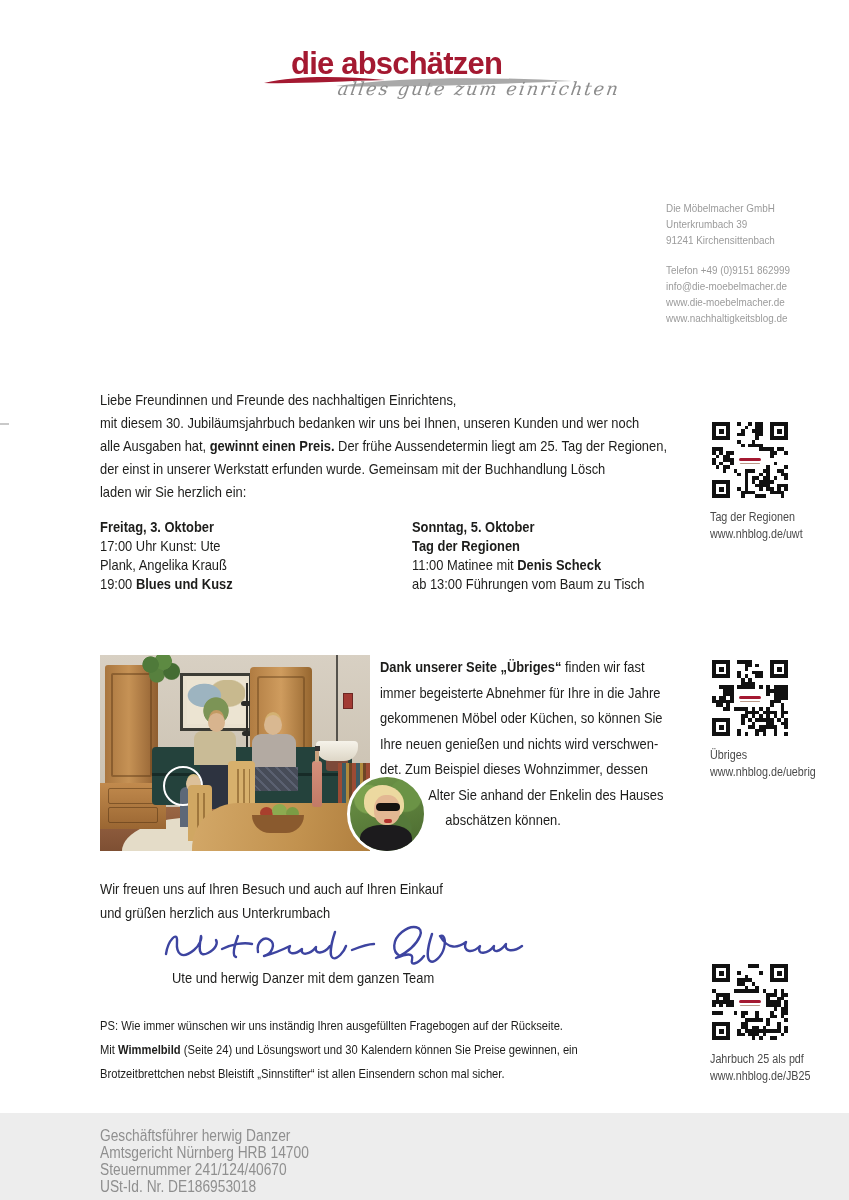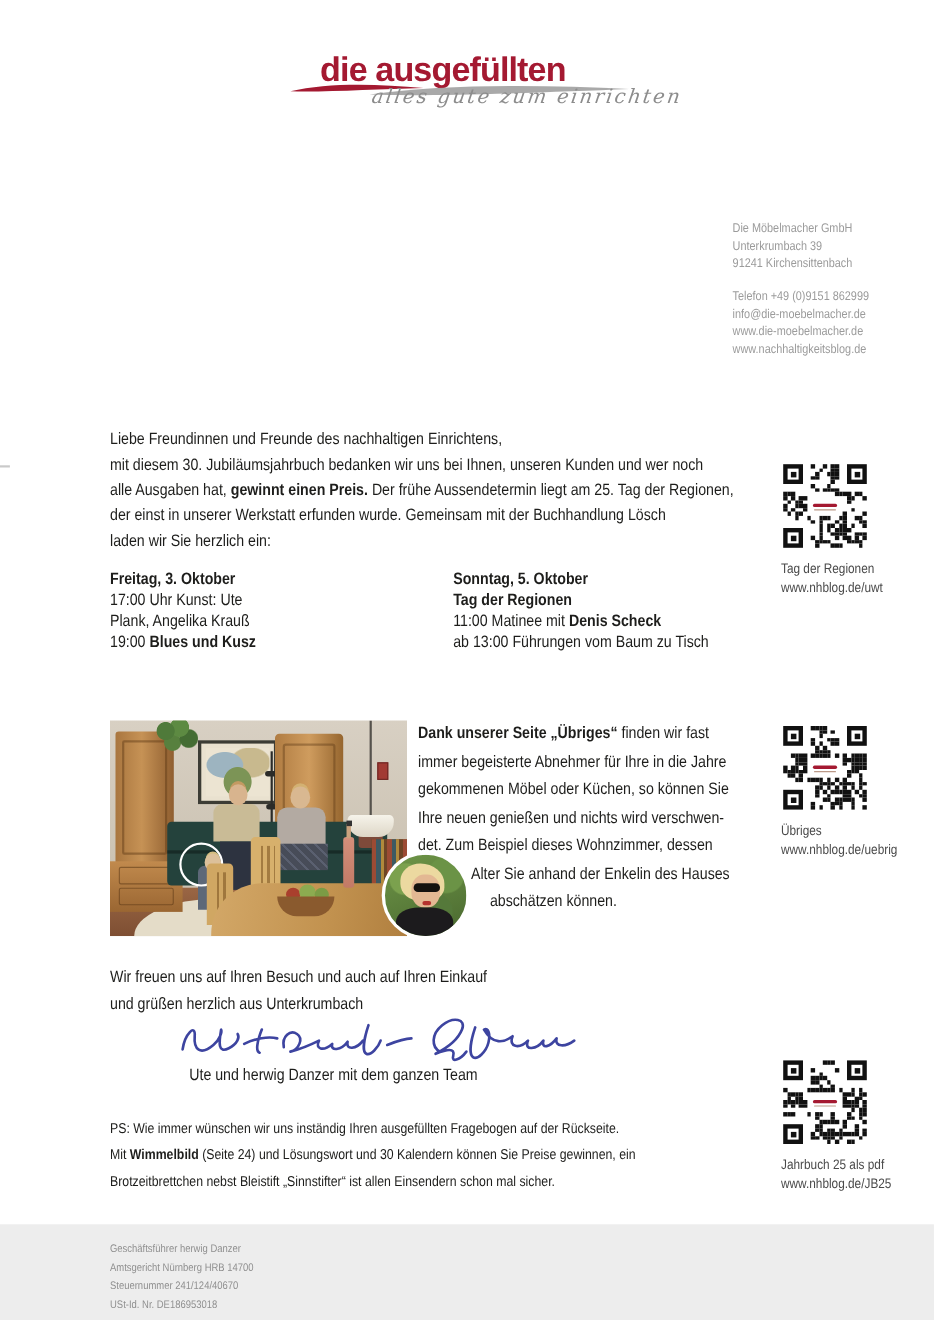--- a/index.html
+++ b/index.html
@@ -134,32 +134,32 @@
 
   
   .closing { position:absolute; left:100px; top:877px; font-size:15px; line-height:24px; }
   .signature { position:absolute; left:152px; top:916px; }
   .sig-caption { position:absolute; left:172px; top:969px; font-size:15px; }
 
   .ps { position:absolute; left:100px; top:1014px; font-size:13px; line-height:24px; }
 
   
   .footer { position:absolute; left:0; top:1113px; width:849px; height:87px; background:#ededed; }
-  .footer .col { position:absolute; top:14px; font-size:10px; line-height:17px; color:#8f8f8f; }
+  .footer .col { position:absolute; top:14px; font-size:16px; line-height:17px; color:#8f8f8f; }
   .fc1 { left:100px; } .fc2 { left:337px; } .fc3 { left:549px; }
   .fspacer { height:17px; }
 
   .foldmark { position:absolute; left:0; top:423px; width:9px; height:2px; background:#c9c9c9; }
 </style>
 </head>
 <body>
 
 <div class="page">
 
-  <div class="wordmark">die ausgefüllten</div>
+  <div class="wordmark">die abschätzen</div>
   <svg class="swoosh" style="left:262px;top:72px;" width="125" height="16" viewBox="0 0 125 16">
     <path d="M2 11 C 35 3, 80 4, 123 8 C 82 9, 32 12, 2 11 Z" fill="#A41931"></path>
   </svg>
   <svg class="swoosh" style="left:334px;top:74px;" width="240" height="18" viewBox="0 0 240 18">
     <path d="M2 12 C 70 2, 160 3, 238 7 C 165 10, 60 14, 2 12 Z" fill="#9a9a9a" opacity=".85"></path>
   </svg>
   <div class="tagline">alles gute zum einrichten</div>
 
   <div class="foldmark"></div>
 

